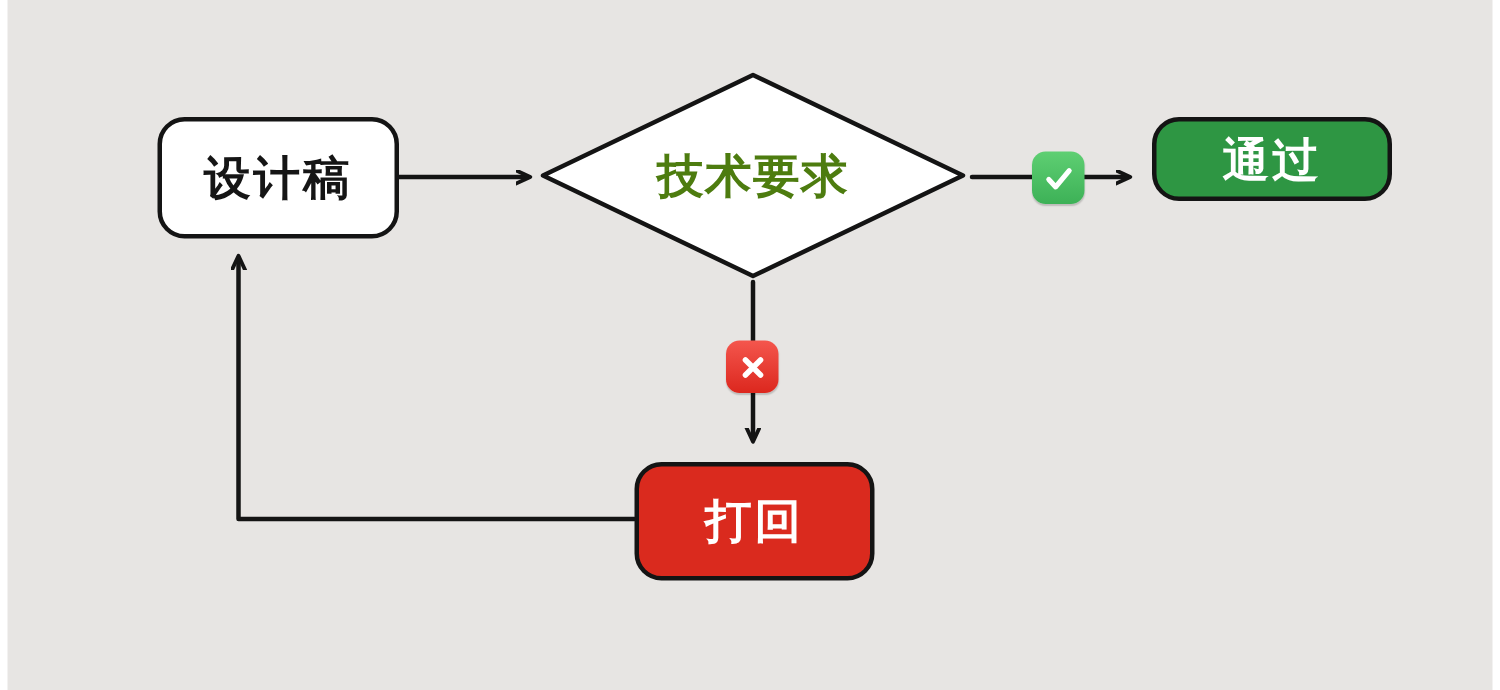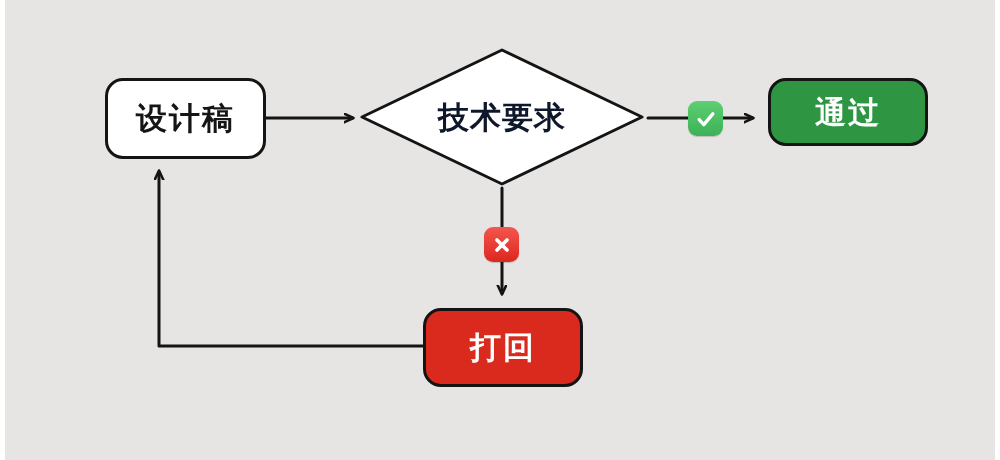--- a/index.html
+++ b/index.html
@@ -32,33 +32,33 @@
     font-size: 31px;
     font-weight: 700;
     letter-spacing: 2px;
     line-height: 1;
   }
   .node-design-draft {
     left: 81px; top: 78px; width: 161px; height: 81px;
     background: #ffffff; color: #151515; margin-left: 24px;
   }
   .node-pass {
-    left: 768px; top: 78px; width: 160px; height: 68px;
+    left: 768px; top: 78px; width: 160px; height: 56px;
     background: #2e9643; color: #ffffff;
   }
   .node-reject {
     left: 423px; top: 308px; width: 160px; height: 79px;
     background: #da2a1e; color: #ffffff;
   }
   .diamond-label {
     position: absolute;
     left: 392px; top: 99px; width: 220px; height: 38px;
     display: flex; align-items: center; justify-content: center;
     font-size: 31px; font-weight: 700; letter-spacing: 1px;
-    color: #0f172a;
+    color: #4d7c0f;
   }
   .badge {
     position: absolute;
     width: 35px; height: 35px;
     border-radius: 9px;
     display: flex; align-items: center; justify-content: center;
     box-shadow: 0 1px 1px rgba(0,0,0,0.18);
   }
   .badge-check {
     left: 688px; top: 101px;

